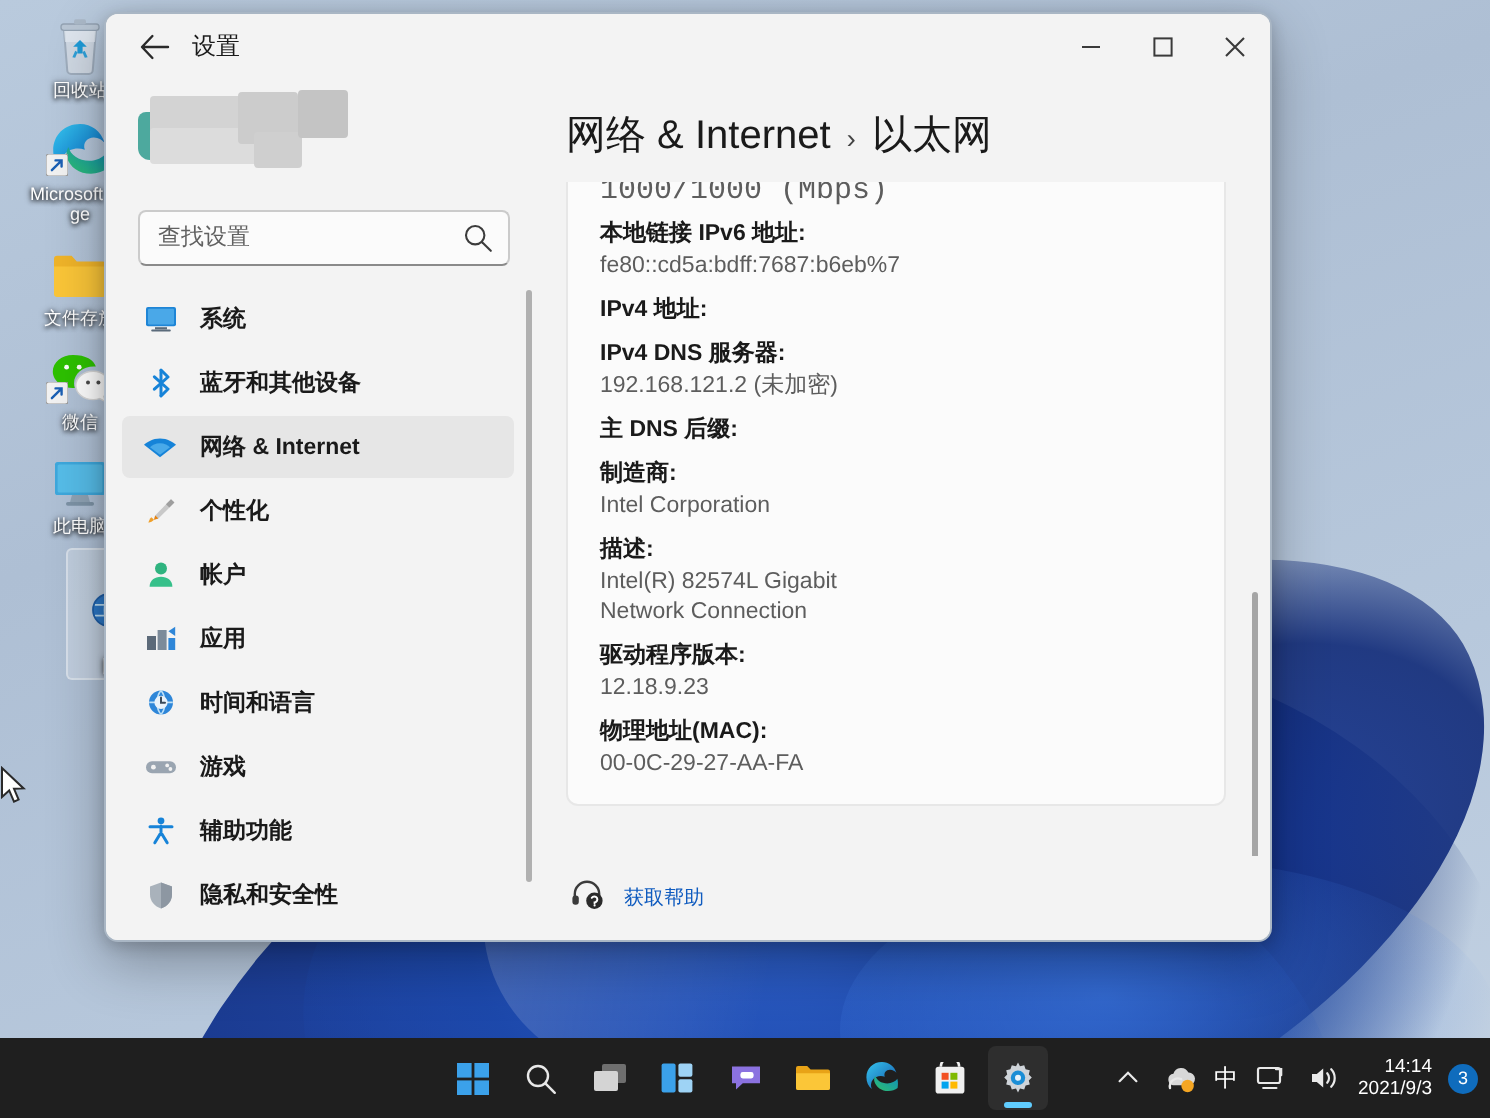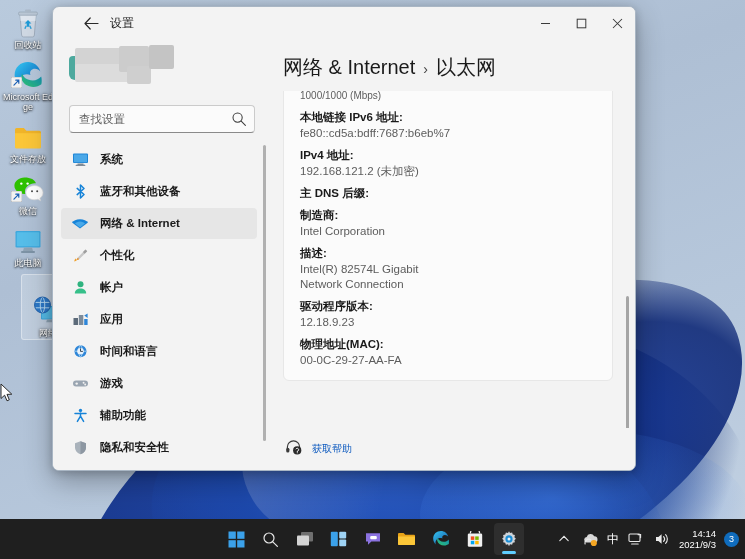--- a/index.html
+++ b/index.html
@@ -49,21 +49,21 @@
   }
   .bloomSheen {
     left: 240px; top: 360px; width: 220px; height: 180px;
     background: linear-gradient(120deg, rgba(255,255,255,.22), rgba(255,255,255,0) 65%);
     border-radius: 50%;
     transform: rotate(-18deg);
   }
 
   
   #desk-icons {
-    position: absolute; left: 0; top: 4px;
+    position: absolute; left: 12px; top: 4px;
     width: 56px;
     display: flex; flex-direction: column; align-items: center;
     gap: 4px;
     z-index: 2;
   }
   .desk-icon {
     width: 54px;
     display: flex; flex-direction: column; align-items: center;
     padding: 3px 1px 2px 1px;
     cursor: default;
@@ -94,21 +94,20 @@
     box-shadow: 0 10px 28px rgba(0,0,0,.30), 0 2px 8px rgba(0,0,0,.18);
     overflow: hidden;
     display: flex; flex-direction: column;
     z-index: 5;
   }
   #titlebar {
     height: 33px; flex: 0 0 33px;
     display: flex; align-items: center;
     background: #f3f3f3;
     position: relative;
-    margin-left: 14px;
   }
   #back-button {
     width: 30px; height: 28px; margin-left: 9px;
     display: flex; align-items: center; justify-content: center;
     border-radius: 4px; cursor: pointer;
     color: #2a2a2a;
   }
   #win-title {
     font-size: 12px; color: #1a1a1a; margin-left: 4px;
   }
@@ -225,22 +224,23 @@
   .detail-key {
     font-size: 11.5px; color: #1a1a1a; font-weight: bold;
     margin-top: 7px; line-height: 15px;
   }
   .detail-key:first-child { margin-top: 0; }
   .detail-val {
     font-size: 11.5px; color: #5d5d5d; line-height: 15px;
     margin-top: 1px;
   }
   #top-partial {
-    font-size: 10px; color: #5d5d5d; line-height: 15px;
+    font-size: 15px; color: #5d5d5d; line-height: 15px;
     margin-bottom: 2px;
+    font-family: Liberation Mono, monospace;
   }
   #content-scrollbar-track {
     position: absolute; right: 6px; top: 0; bottom: 0;
     width: 3px;
   }
   #content-scrollbar-thumb {
     position: absolute; right: 6px;
     width: 3px; background: #a5a5a5; border-radius: 2px;
   }
   #help-row {
@@ -596,20 +596,21 @@
         <div id="scroll-area">
           <div id="detail-card">
 
             <div id="top-partial">1000/1000 (Mbps)</div>
 
             <div class="detail-key">本地链接 IPv6 地址:</div>
             <div class="detail-val">fe80::cd5a:bdff:7687:b6eb%7</div>
 
             <div class="detail-key">IPv4 地址:</div>
 
+            <div class="detail-key">IPv4 DNS 服务器:</div>
             <div class="detail-val">192.168.121.2 (未加密)</div>
 
             <div class="detail-key">主 DNS 后缀:</div>
 
             <div class="detail-key">制造商:</div>
             <div class="detail-val">Intel Corporation</div>
 
             <div class="detail-key">描述:</div>
             <div class="detail-val" style="max-width:158px;">Intel(R) 82574L Gigabit Network Connection</div>
 

